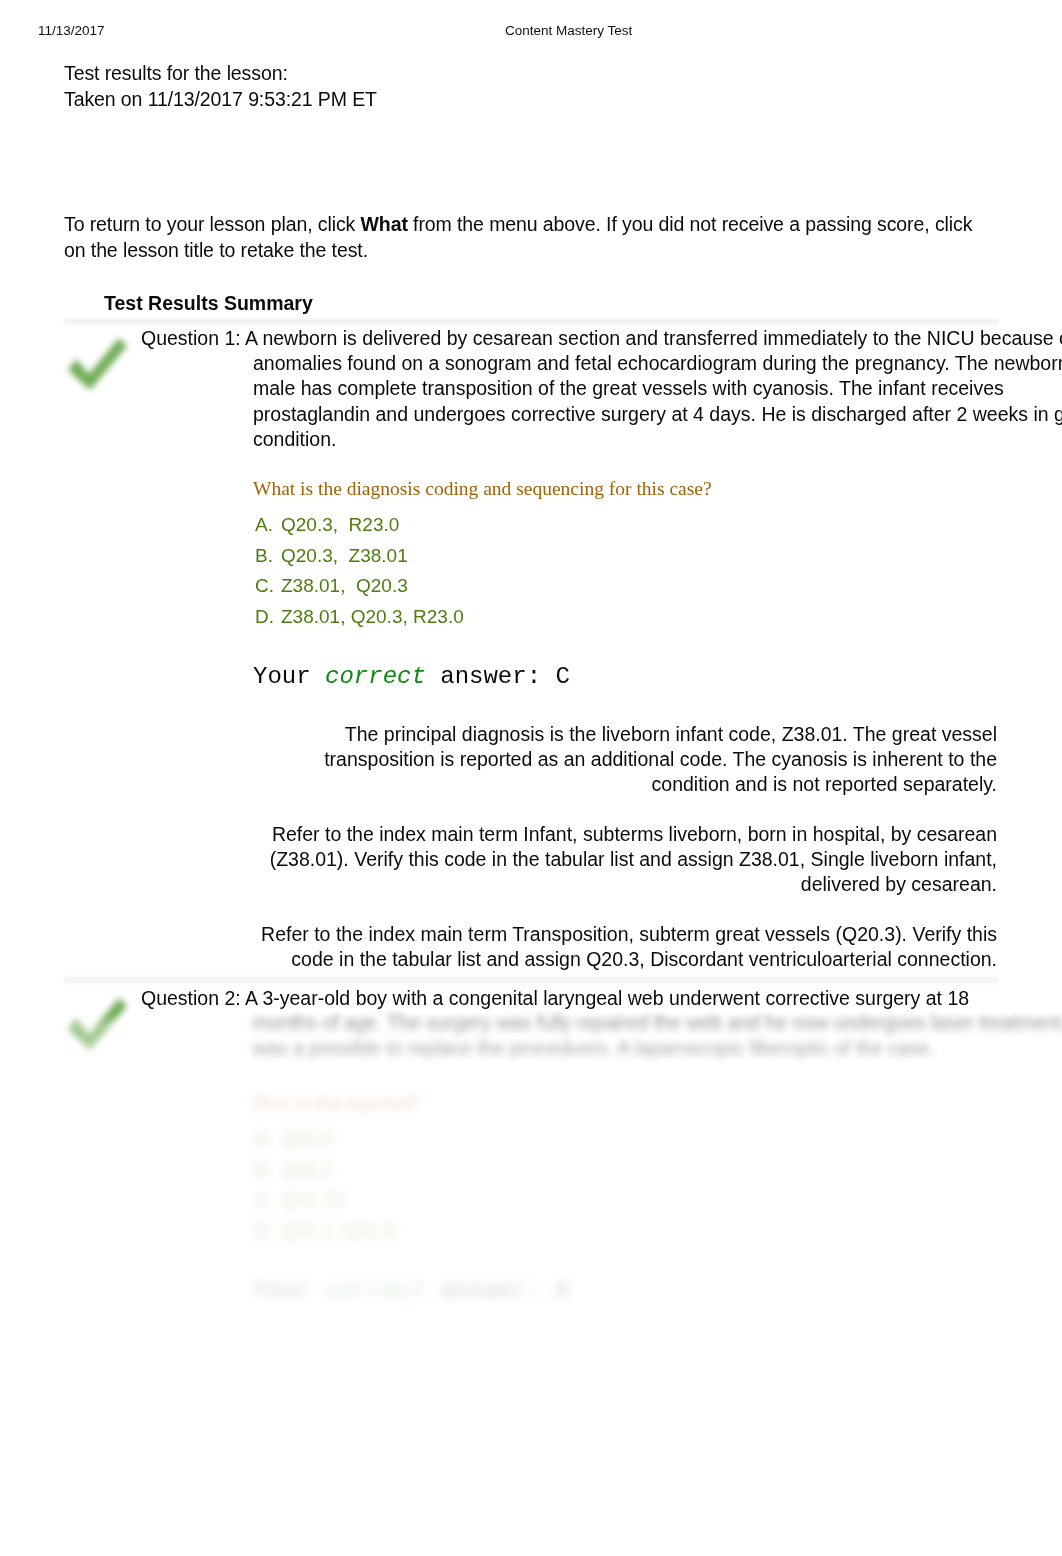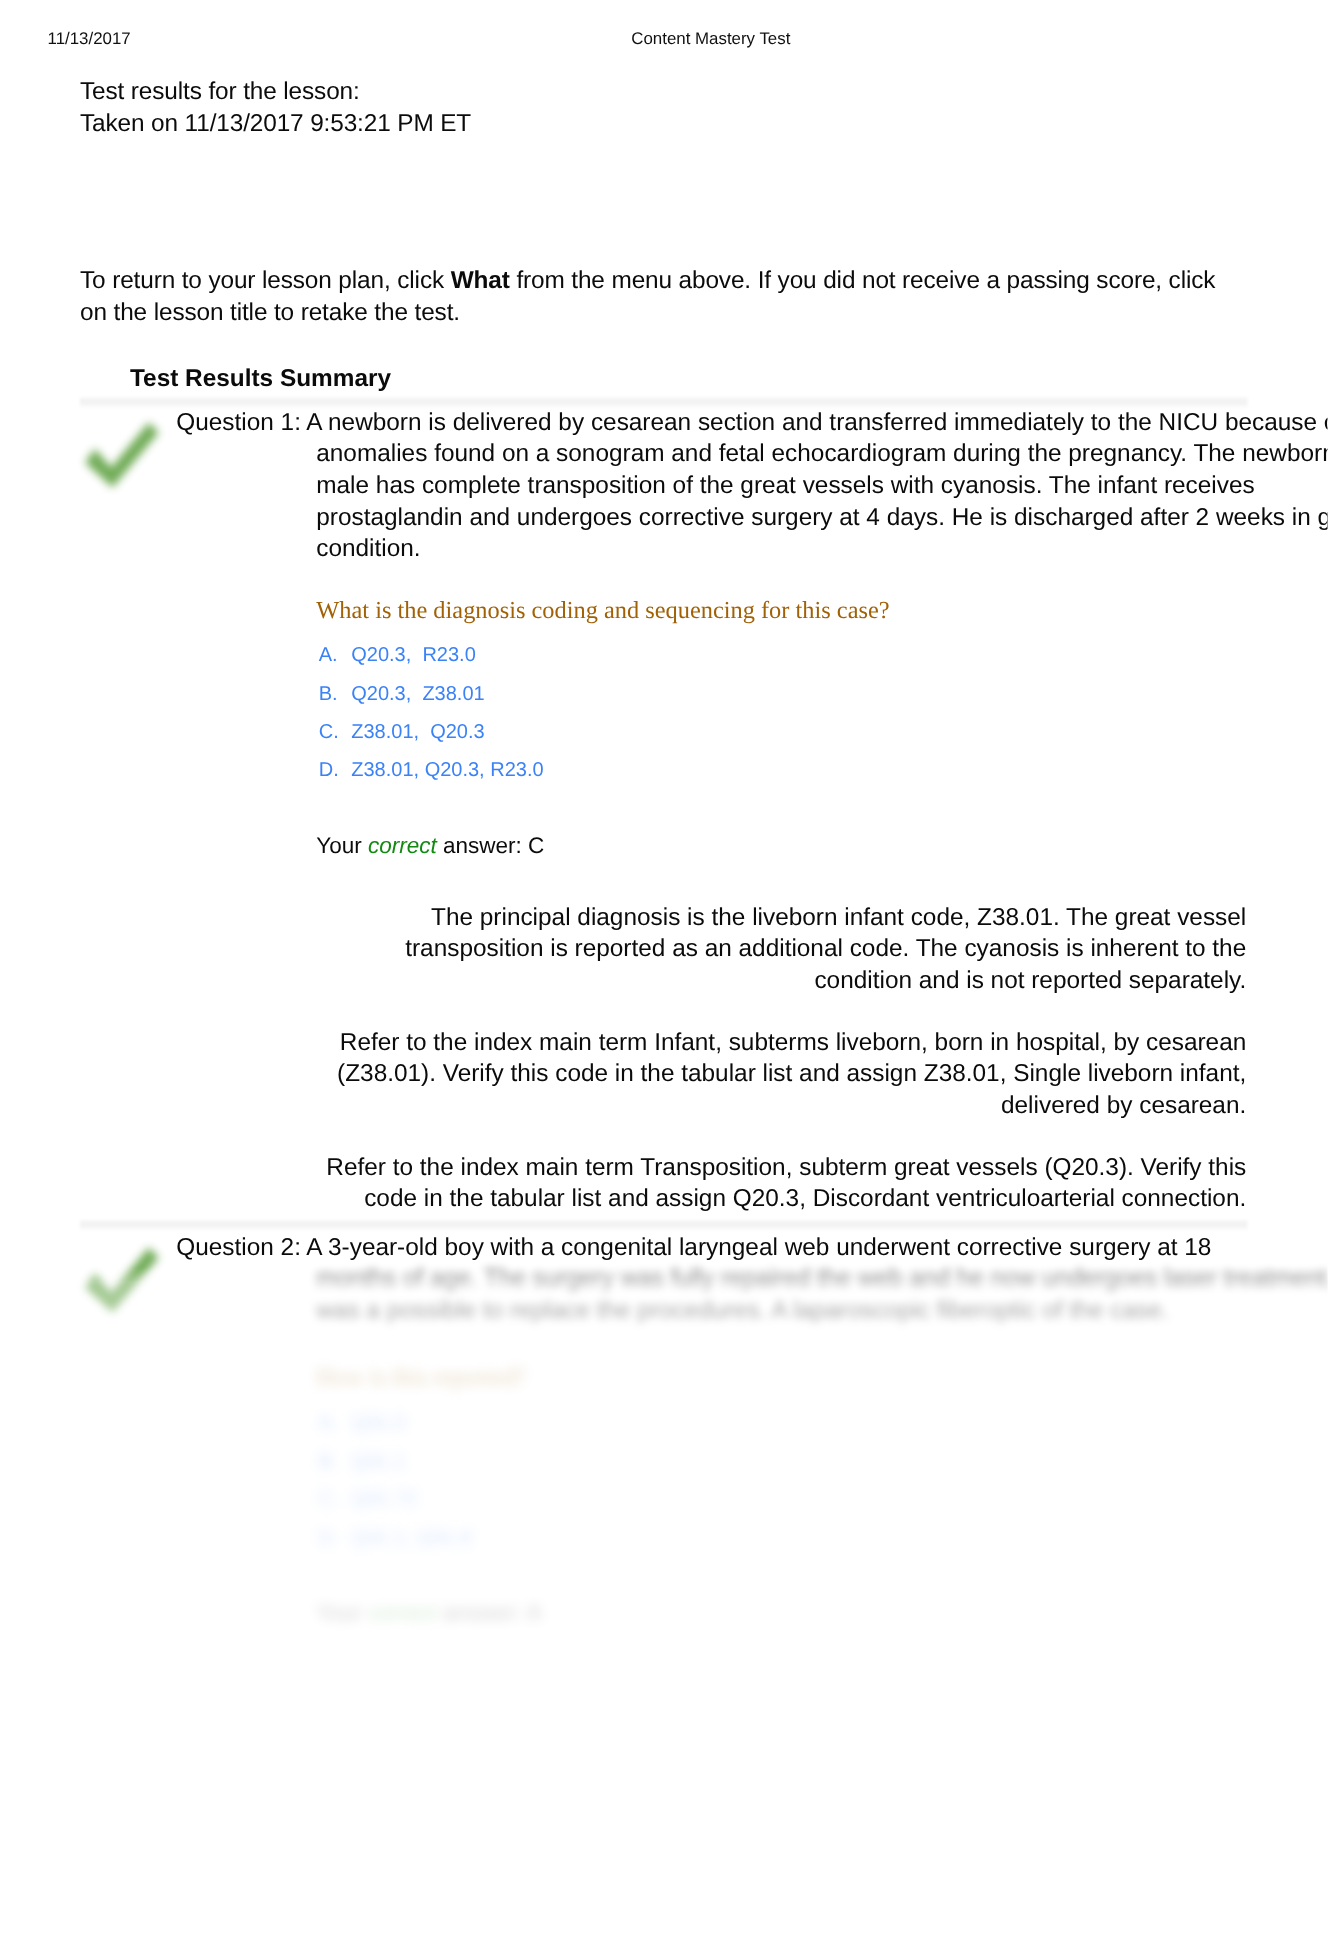--- a/index.html
+++ b/index.html
@@ -145,32 +145,32 @@
     color: #a16207;
   }
   .q-options {
     position: absolute;
     left: 255px;
     width: 700px;
     margin: 0;
     padding: 0;
     list-style: none;
     font-family: "Liberation Sans", sans-serif;
-    font-size: 16px;
+    font-size: 19px;
     line-height: 30.5px;
-    color: #3b82f6;
+    color: #4d7c0f;
   }
   .q-options li { white-space: pre; }
   .opt-letter { display: inline-block; width: 26px; }
 
   .q-answer {
     position: absolute;
     left: 253px;
-    font-family: Liberation Sans, sans-serif;
-    font-size: 18px;
+    font-family: Liberation Mono, monospace;
+    font-size: 24px;
     line-height: 25.2px;
     color: #0b0b0b;
     white-space: pre;
   }
   .q-answer .verdict {
     color: #128a12;
     font-style: italic;
   }
 
   .q-explain {

